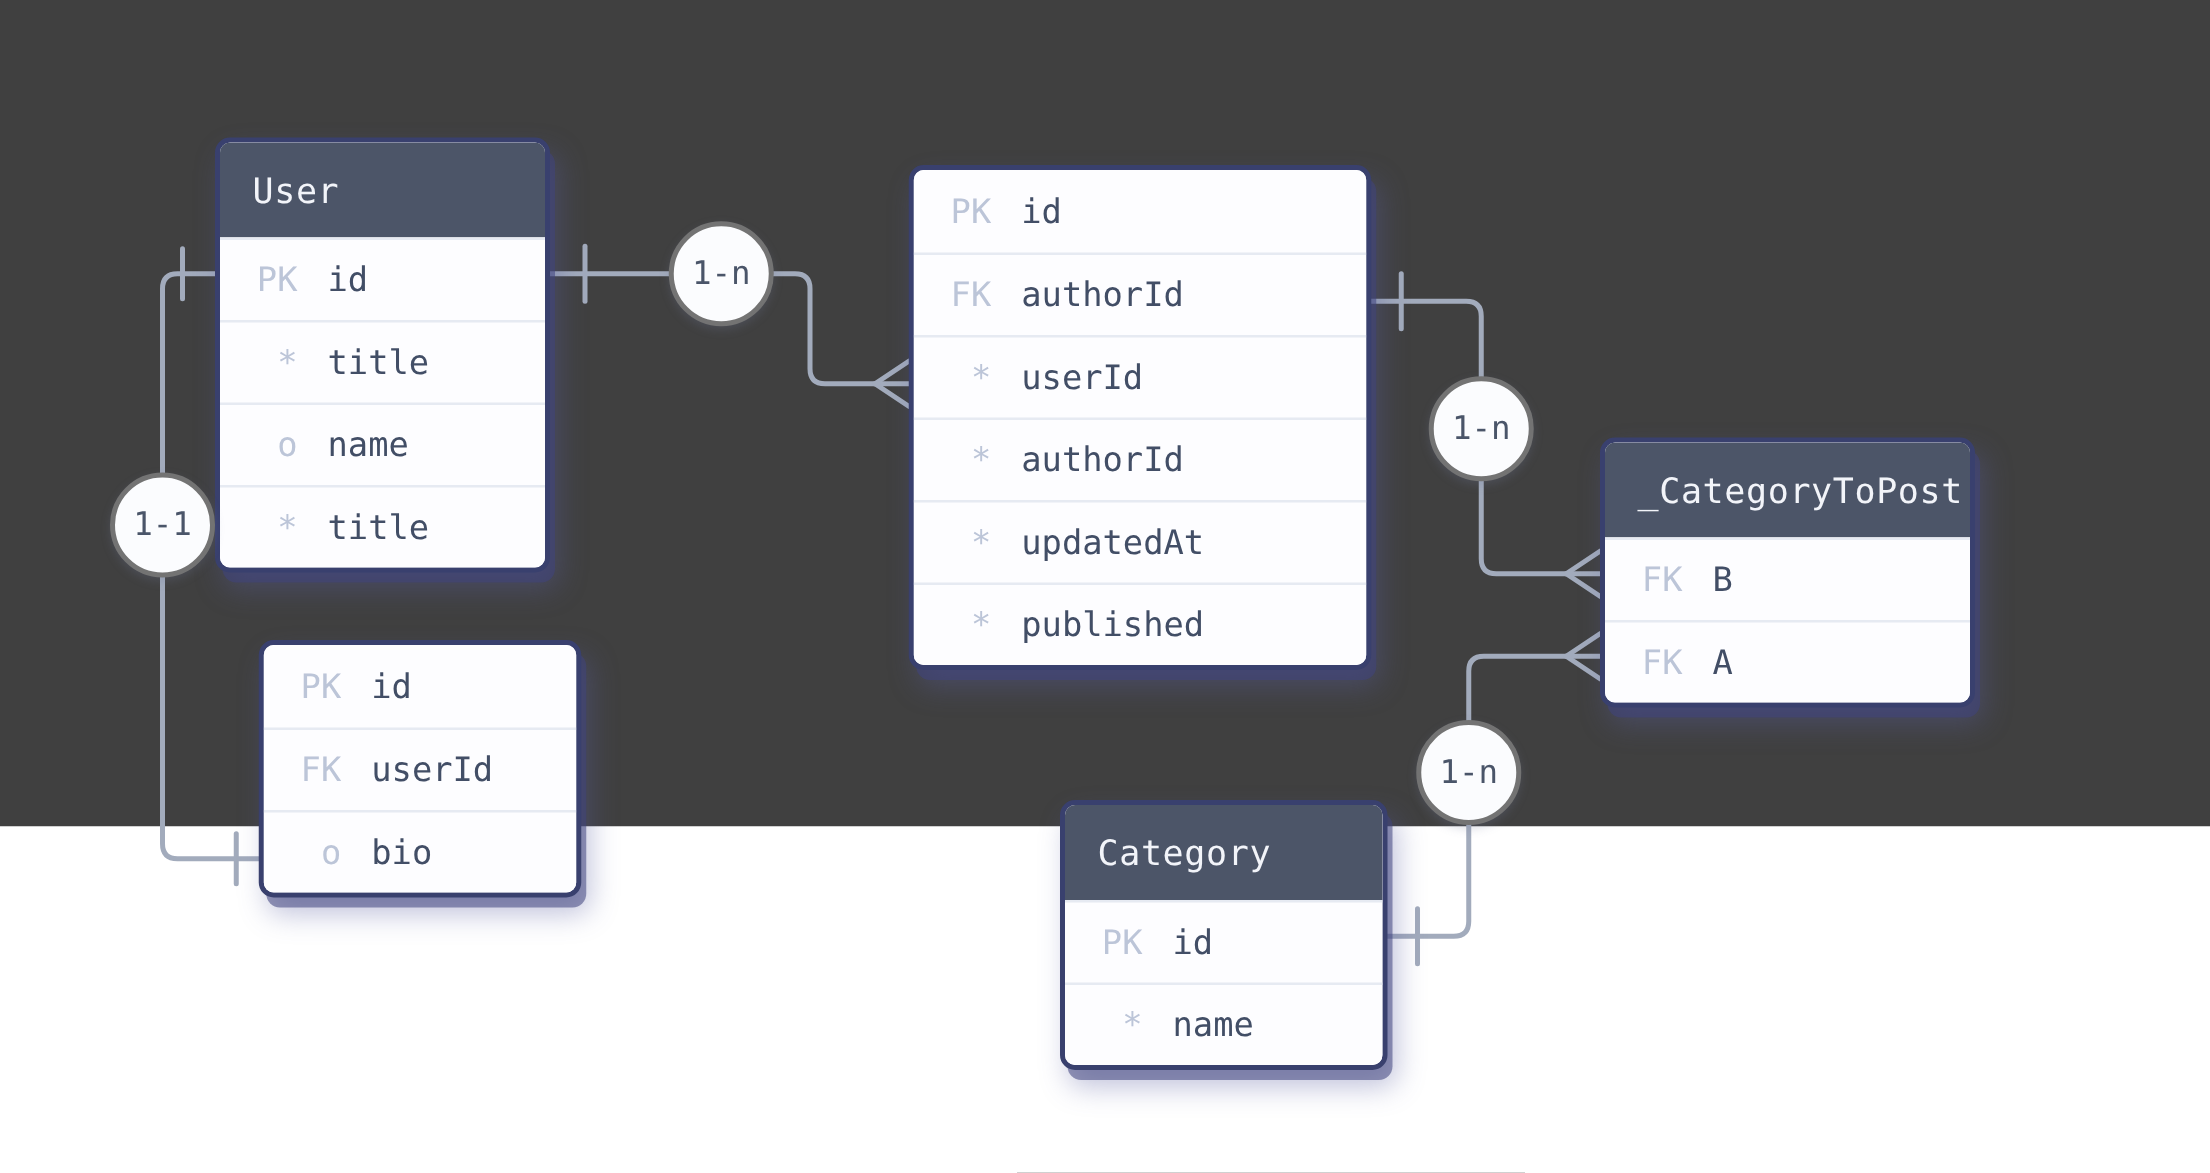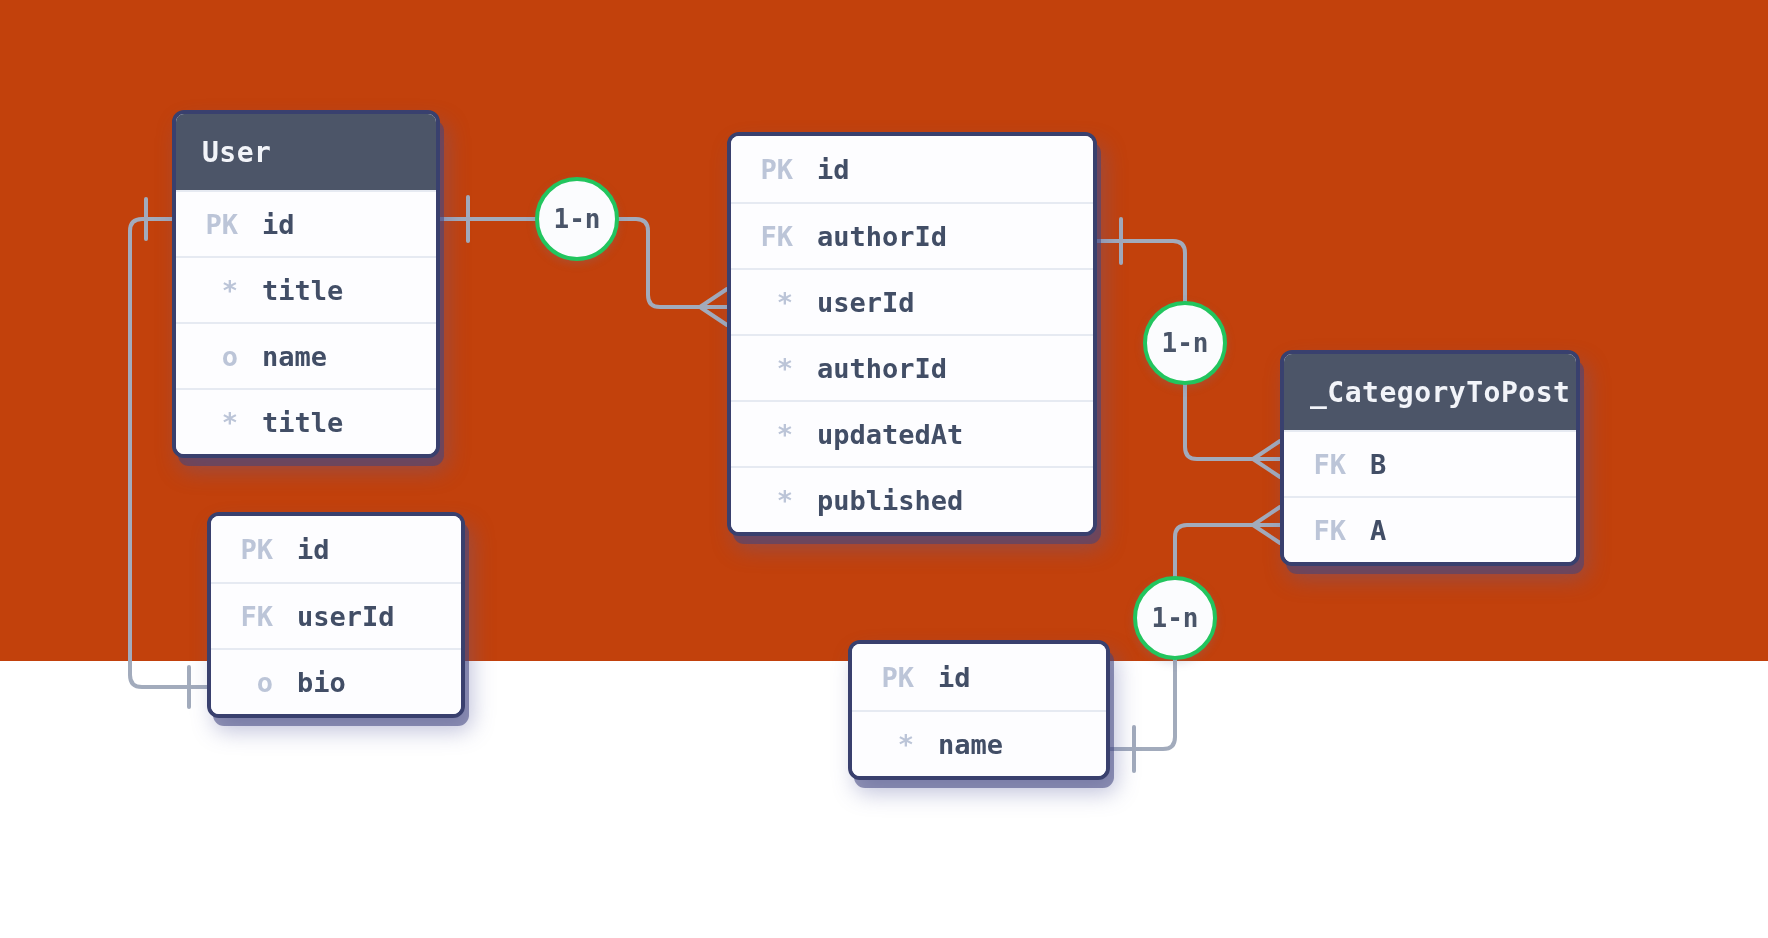--- a/index.html
+++ b/index.html
@@ -1,38 +1,38 @@
 <!DOCTYPE html>
 <html><head>
 <meta charset="utf-8">
 <style>
   * { margin:0; padding:0; box-sizing:border-box; }
   html,body { width:1768px; height:938px; background:#ffffff; overflow:hidden;
               font-family:"DejaVu Sans Mono","Liberation Mono",monospace; }
-  .stage { position:relative; width:1768px; height:661px; background:#c2410c;font-weight:bold; }
+  .stage { position:relative; width:1768px; height:661px; background:#404040; }
 
   
   svg.wires { position:absolute; left:0; top:0; width:1768px; height:938px; }
   svg.wires path { stroke:#a2abbc; stroke-width:4; fill:none; stroke-linecap:round; }
 
   
   .etable { position:absolute; background:#fdfdff; border:4px solid #39406e; border-radius:12px;
             overflow:hidden;
             box-shadow:5px 9px 0 -1px rgba(64,68,126,.55), 7px 13px 22px rgba(90,95,160,.38); }
   .thead { height:76px; background:#4c5568; color:#f2f4f9; display:flex; align-items:center;
            padding-left:26px; font-size:28px; letter-spacing:.5px; }
   .trow  { height:66px; display:flex; align-items:center; padding-left:26px; font-size:27px;
            border-top:2px solid #e6eaf2; background:#fdfdff; }
   .trow:first-of-type { border-top:none; }
   .key   { display:inline-block; width:36px; text-align:right; color:#bcc5d8; flex:none; }
   .fname { margin-left:24px; color:#424e66; }
 
   
   .rel-circle { position:absolute; width:84px; height:84px; border-radius:50%;
-                background:#fbfcfe; border:4px solid #22c55e; color:#4a5569;
+                background:#fbfcfe; border:4px solid #737373; color:#4a5569;
                 display:flex; align-items:center; justify-content:center; font-size:26px;
                 box-shadow:0 3px 8px rgba(110,120,150,.25); }
 </style>
 </head>
 <body>
 
 <div class="stage">
 
   <svg class="wires" viewBox="0 0 1768 938">
 
@@ -111,20 +111,23 @@
       <span class="key">FK</span>
       <span class="fname">userId</span>
     </div>
     <div class="trow">
       <span class="key">o</span>
       <span class="fname">bio</span>
     </div>
   </div>
 
   <div class="etable" style="left:848px;top:640px;width:262px">
+    <div class="thead">
+      <span>Category</span>
+    </div>
     <div class="trow">
       <span class="key">PK</span>
       <span class="fname">id</span>
     </div>
     <div class="trow">
       <span class="key">*</span>
       <span class="fname">name</span>
     </div>
   </div>
 
@@ -135,20 +138,23 @@
     <div class="trow">
       <span class="key">FK</span>
       <span class="fname">B</span>
     </div>
     <div class="trow">
       <span class="key">FK</span>
       <span class="fname">A</span>
     </div>
   </div>
 
+  <div class="rel-circle" style="left:88px;top:378px">
+    <span>1-1</span>
+  </div>
   <div class="rel-circle" style="left:535px;top:177px">
     <span>1-n</span>
   </div>
   <div class="rel-circle" style="left:1143px;top:301px">
     <span>1-n</span>
   </div>
   <div class="rel-circle" style="left:1133px;top:576px">
     <span>1-n</span>
   </div>
 

